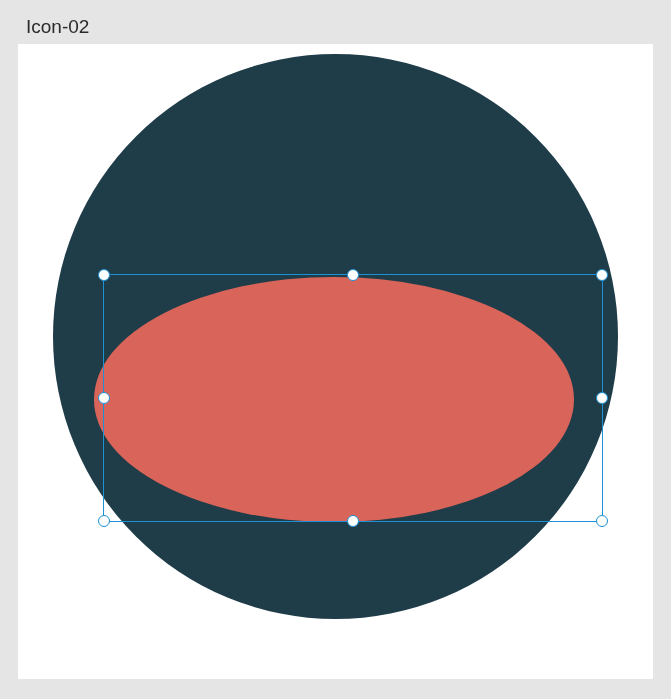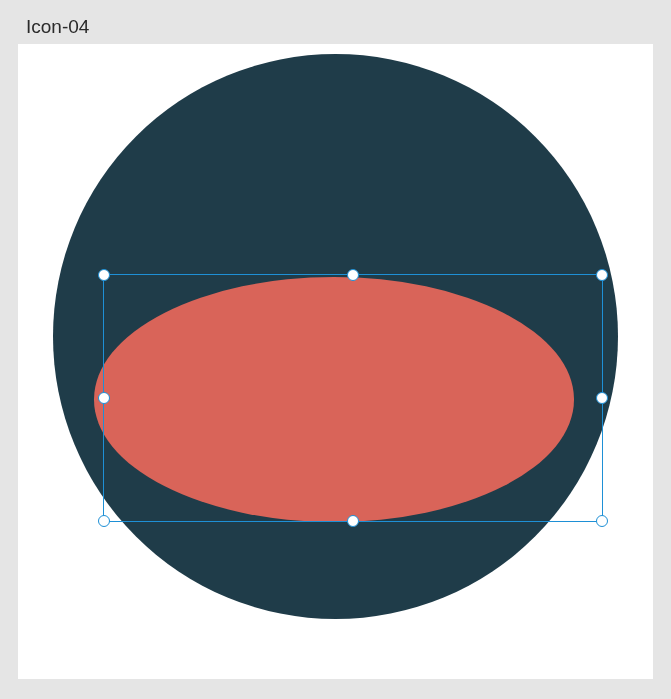--- a/index.html
+++ b/index.html
@@ -64,21 +64,21 @@
       transform: translate(-50%, -50%);
       pointer-events: auto;
       cursor: pointer;
     }
   </style>
 </head>
 <body>
 
 <div class="outer">
 
-  <div class="label">Icon-04</div>
+  <div class="label">Icon-02</div>
 
   <div class="canvas">
 
     <div class="bg-circle"></div>
 
     <div class="fg-ellipse"></div>
 
     <div class="bbox">
       <div class="handle" style="left:0%;   top:0%;"></div>
       <div class="handle" style="left:50%;  top:0%;"></div>

